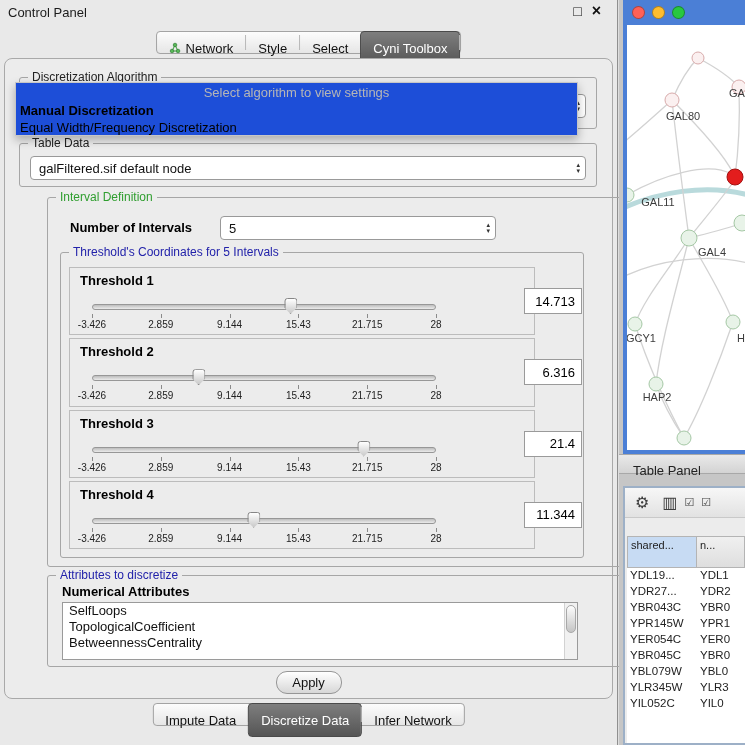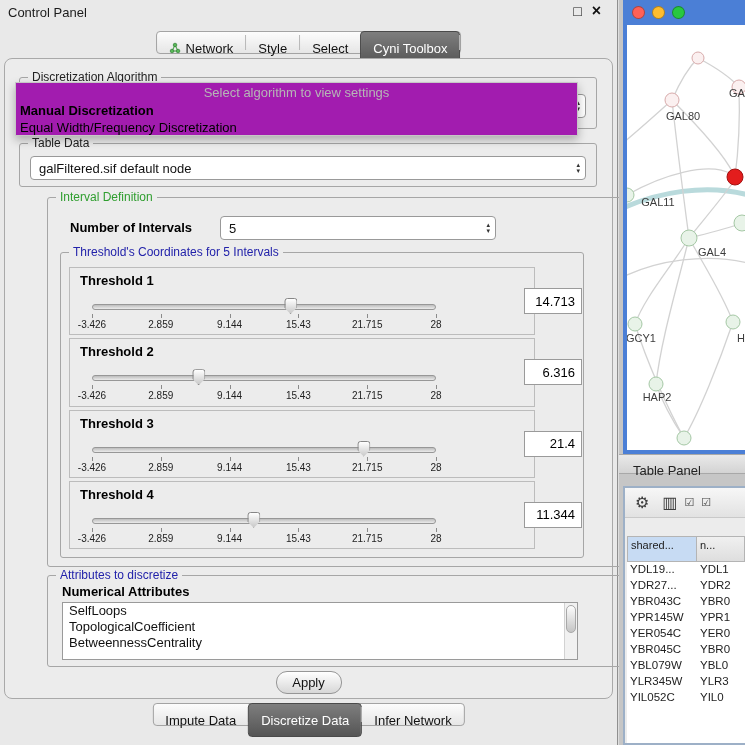--- a/index.html
+++ b/index.html
@@ -28,21 +28,21 @@
   .gt-dark{color:#222;}
   .gt-green{color:#2f9e2f;}
   .gt-blue{color:#2222aa;}
 
   .combo{position:absolute;background:#fff;border:1px solid #999;border-radius:4px;display:flex;align-items:center;font-size:13px;color:#111;padding:0 22px 0 8px;box-sizing:border-box;overflow:hidden;white-space:nowrap;}
   .combo-arrows{position:absolute;right:5px;top:50%;transform:translateY(-50%);display:flex;flex-direction:column;align-items:center;font-size:7px;line-height:6px;color:#333;}
 
   .algorithm-group{left:14px;top:18px;width:578px;height:52px;}
   .algorithm-combo{left:10px;top:16px;right:10px;height:24px;}
 
-  .popup{position:absolute;left:10px;top:23px;width:563px;height:54px;background:#a21caf;border:1px solid #c6c6c6;box-shadow:0 4px 9px rgba(0,0,0,.28);z-index:50;box-sizing:border-box;}
+  .popup{position:absolute;left:10px;top:23px;width:563px;height:54px;background:#1d4ed8;border:1px solid #c6c6c6;box-shadow:0 4px 9px rgba(0,0,0,.28);z-index:50;box-sizing:border-box;}
   .popup-placeholder{text-align:center;color:#b6b6b6;font-size:13px;padding-top:2px;height:17px;}
   .popup-item{font-size:13px;color:#000;padding:1px 4px 0 4px;height:16px;white-space:nowrap;}
   .popup-item.bold{font-weight:bold;}
 
   .tabledata-group{left:14px;top:84px;width:578px;height:44px;}
   .tabledata-combo{left:10px;top:12px;right:10px;height:24px;}
 
   .interval-group{left:42px;top:138px;width:576px;height:370px;}
   .intervals-label{position:absolute;left:22px;top:22px;font-size:13px;font-weight:bold;color:#000;}
   .intervals-spinner{left:172px;top:18px;width:276px;height:24px;}
@@ -80,21 +80,21 @@
 
   .tp-strip{position:absolute;left:0;top:454px;width:126px;height:20px;background:linear-gradient(#e9e9e9,#d3d3d3);border-top:1px solid #a8a8a8;border-bottom:1px solid #a8a8a8;box-sizing:border-box;}
   .tp-strip span{position:absolute;left:14px;top:8px;font-size:13px;color:#222;}
 
   .table-window{position:absolute;left:4px;top:486px;width:122px;height:259px;background:#ececec;border:2px solid #9db0c7;border-right:none;box-sizing:border-box;}
   .table-toolbar{position:absolute;left:0;top:0;right:0;height:30px;background:linear-gradient(#f7f7f7,#e2e2e2);border-bottom:1px solid #c9c9c9;display:flex;align-items:center;gap:13px;padding-left:10px;box-sizing:border-box;}
   .tb-ico{color:#3d3d3d;}
   .tb-ico.big{font-size:16px;}
   .tb-ico.small{font-size:11px;margin-left:-6px;}
   .grid{position:absolute;left:2px;top:48px;right:0;bottom:0;background:#fff;overflow:hidden;}
-  .grid-header{display:flex;height:26px;}
+  .grid-header{display:flex;height:32px;}
   .gh-cell{box-sizing:border-box;border:1px solid #b4b4b4;border-left:none;background:linear-gradient(#f0f0f0,#dedede);font-size:11px;color:#222;padding:2px 3px;overflow:hidden;white-space:nowrap;}
   .gh-cell.sel{background:#c7dbf3;border-left:1px solid #b4b4b4;}
   .gh-cell.c0{width:70px;}
   .gh-cell.c1{flex:1;}
   .grid-row{display:flex;height:16px;}
   .g-cell{box-sizing:border-box;font-size:11.5px;color:#222;padding:1px 3px;overflow:hidden;white-space:nowrap;}
   .g-cell.c0{width:70px;}
   .g-cell.c1{flex:1;}
 </style>
 </head>

